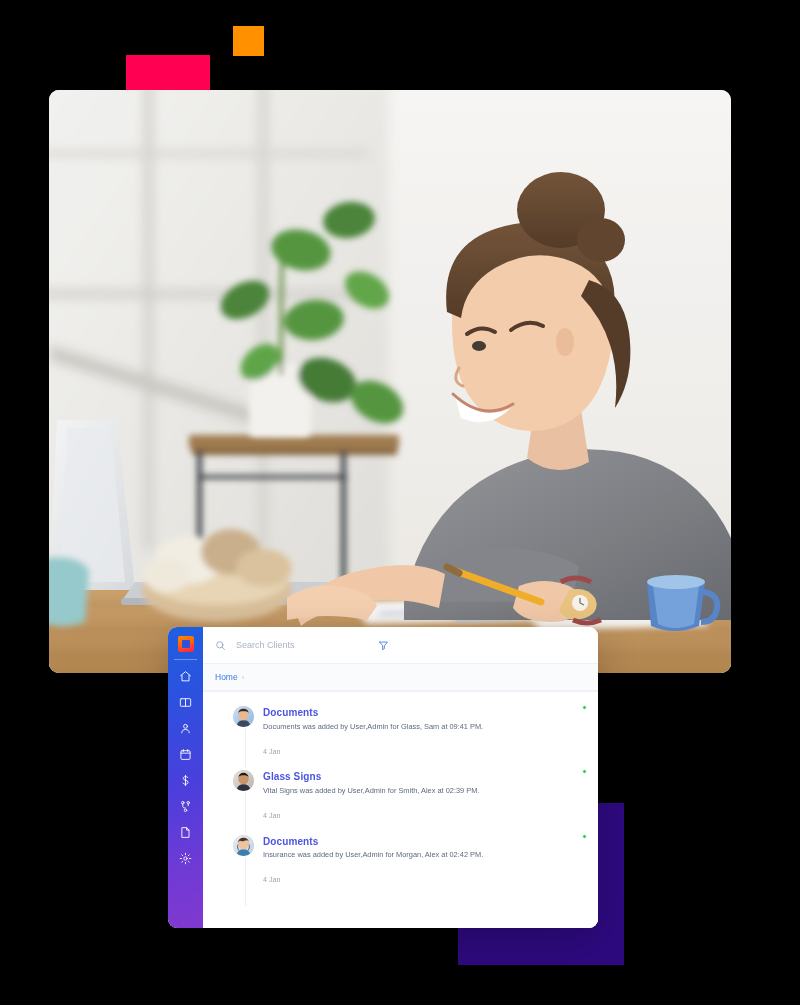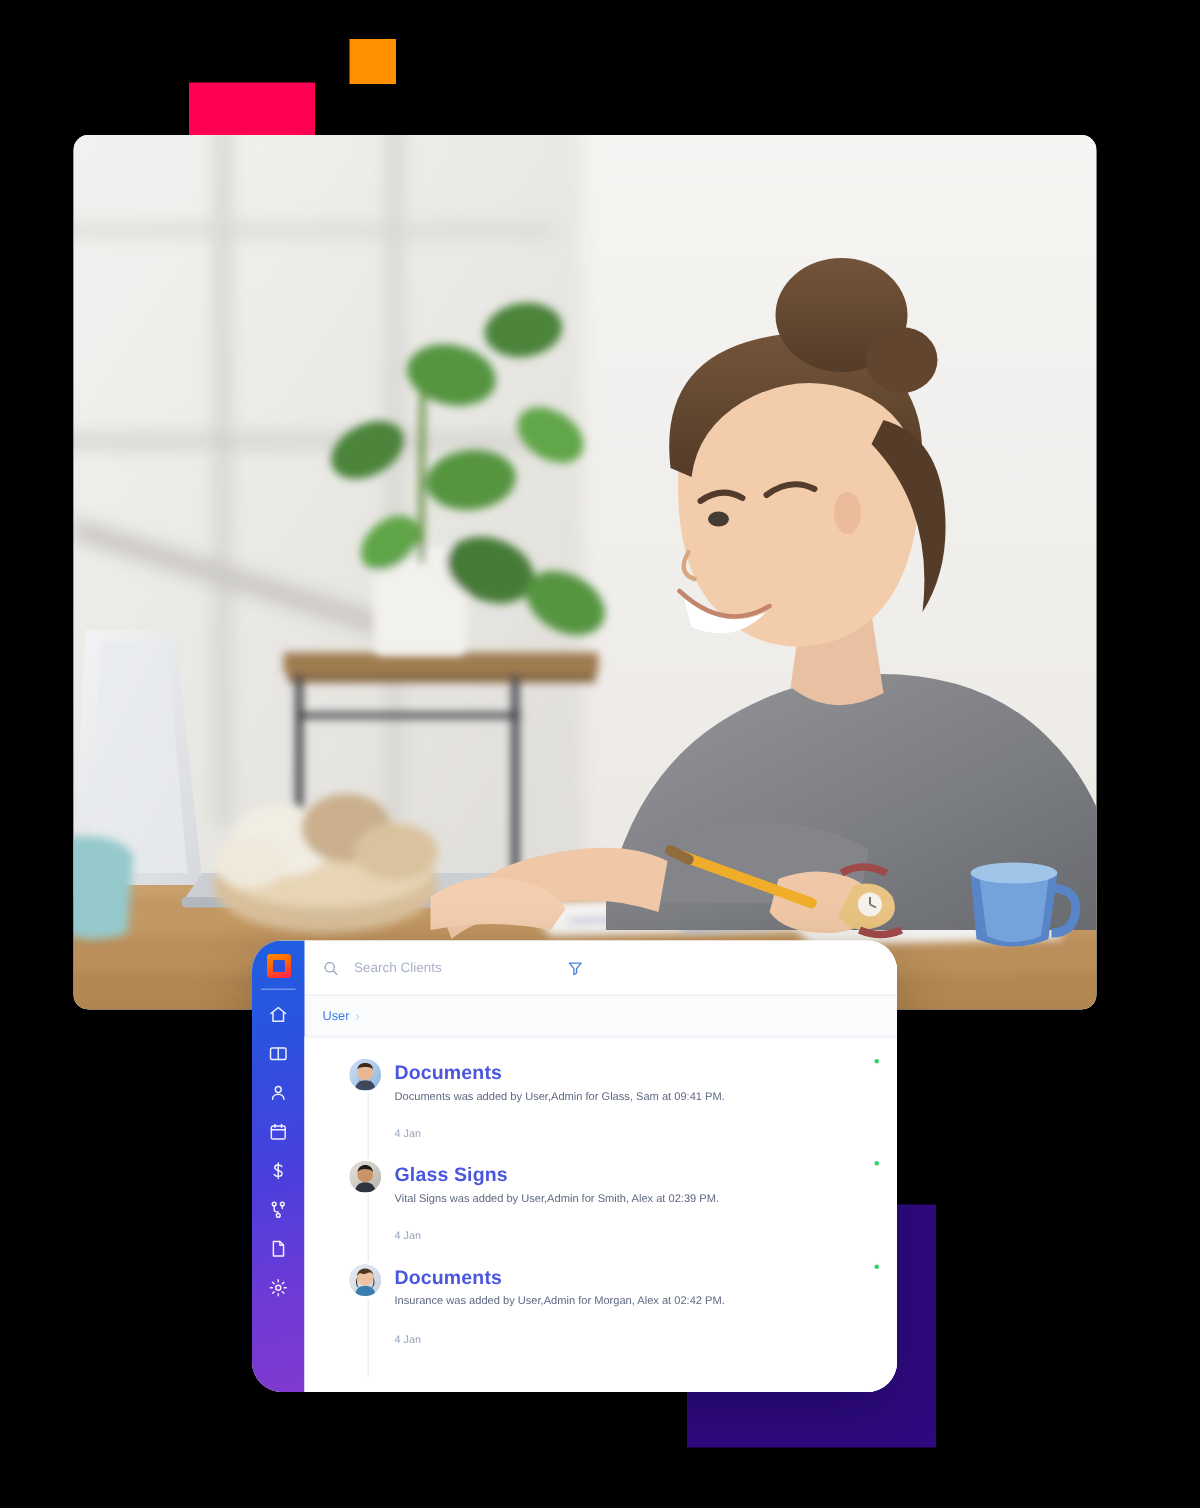--- a/index.html
+++ b/index.html
@@ -30,21 +30,21 @@
   .photo {
     position: absolute; left: 49px; top: 90px; width: 682px; height: 583px;
     border-radius: 10px; overflow: hidden;
     background: #efeae4;
   }
   .photo svg { display:block; width: 100%; height: 100%; }
 
   
   .app {
     position: absolute; left: 168px; top: 627px; width: 430px; height: 301px;
-    border-radius: 20px; overflow: hidden;
+    border-radius: 9px; overflow: hidden;
     background: #ffffff;
     box-shadow: 0 14px 40px rgba(0,0,0,0.22);
     display: flex;
   }
 
   
   .sidebar {
     width: 35px; flex: 0 0 35px; height: 100%;
     background: linear-gradient(168deg, #1f5fe0 0%, #2b52df 22%, #4a3fdc 52%, #6e3ad6 78%, #8039cf 100%);
     display: flex; flex-direction: column; align-items: center;
@@ -128,21 +128,21 @@
     width: 21px; height: 21px; flex: 0 0 21px; border-radius: 50%;
     overflow: hidden; position: relative; background: #c9d3e2; z-index: 2;
     box-shadow: 0 0 0 2px #fff;
   }
   .avatar svg { display: block; width: 100%; height: 100%; }
   .dot {
     position: absolute; right: -1px; top: -1px; width: 5px; height: 5px;
     border-radius: 50%; background: #2ed06a; border: 1px solid #fff; z-index: 3;
   }
   .item-body { padding-top: 0px; min-width: 0; }
-  .item-title { font-size: 13px; font-weight: bold; color: #4a55e0; line-height: 1.35; letter-spacing: .1px; }
+  .item-title { font-size: 10px; font-weight: bold; color: #4a55e0; line-height: 1.35; letter-spacing: .1px; }
   .item-desc { font-size: 7.4px; color: #5d6880; line-height: 1.5; margin-top: 1px; white-space: nowrap; }
   .item-date { font-size: 7.2px; color: #9aa5b8; line-height: 1.5; margin-top: 15px; }
 </style>
 </head>
 <body>
 
 <div class="stage">
 
   <div class="deco-orange"></div>
 
@@ -412,21 +412,21 @@
         </span>
         <input class="search-input" type="text" value="" placeholder="Search Clients" style="">
         <span class="filter-icon">
           <svg width="11" height="11" viewBox="0 0 24 24" fill="none" stroke="#4a7fe0" stroke-width="2" stroke-linecap="round" stroke-linejoin="round">
             <path d="M3.5 4.5h17l-6.6 8v6.4l-3.8 2.2V12.5Z"></path>
           </svg>
         </span>
       </div>
 
       <div class="breadcrumb">
-        <span class="crumb">User</span>
+        <span class="crumb">Home</span>
         <span class="crumb-sep">›</span>
       </div>
 
       <div class="content">
 
         <div class="tabs-rule"></div>
 
         <div class="activity">
           <div class="timeline"></div>
 

